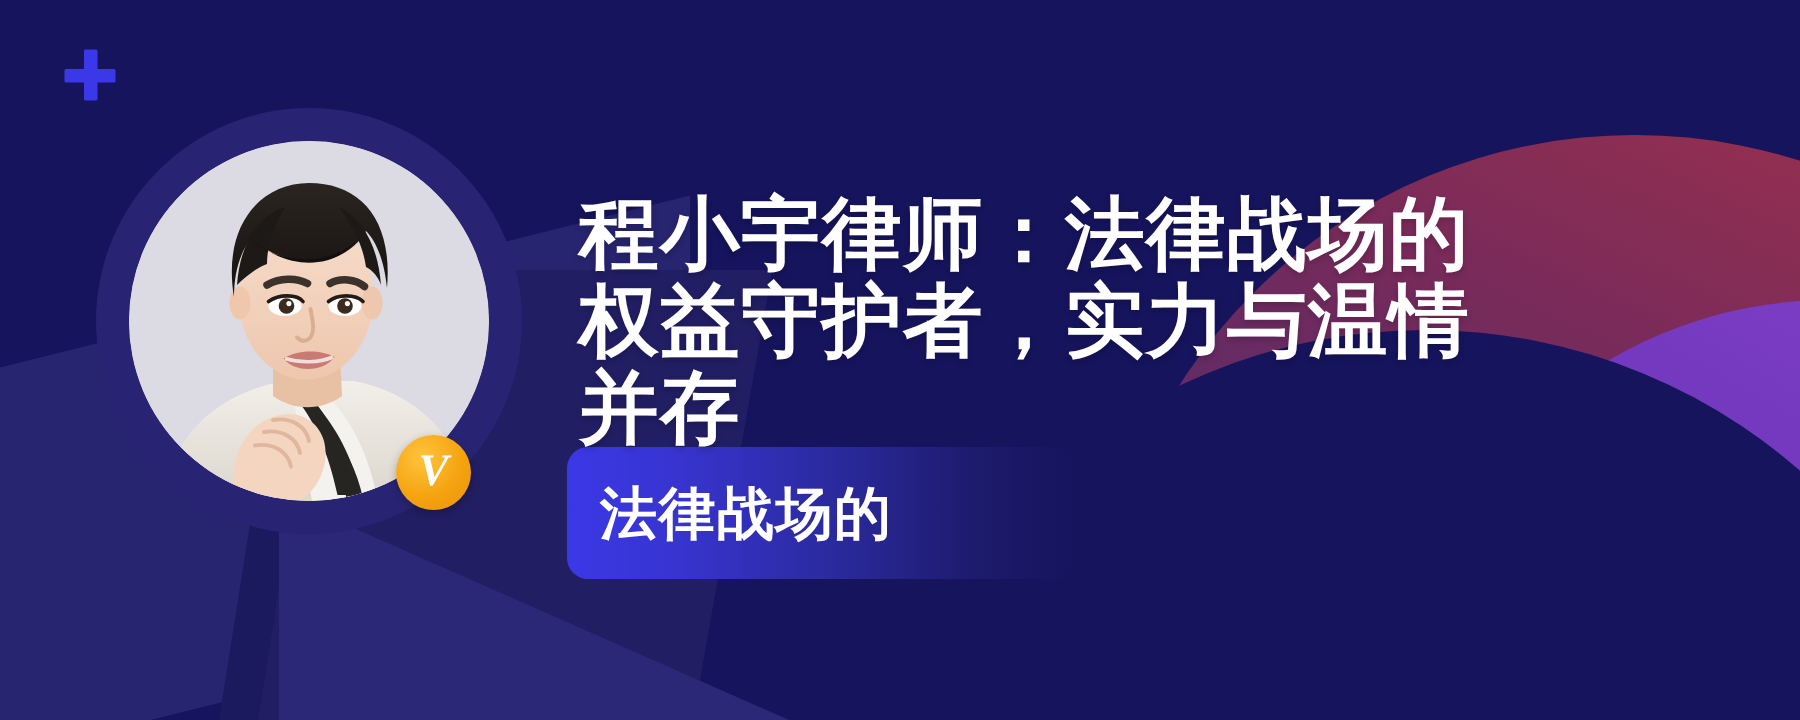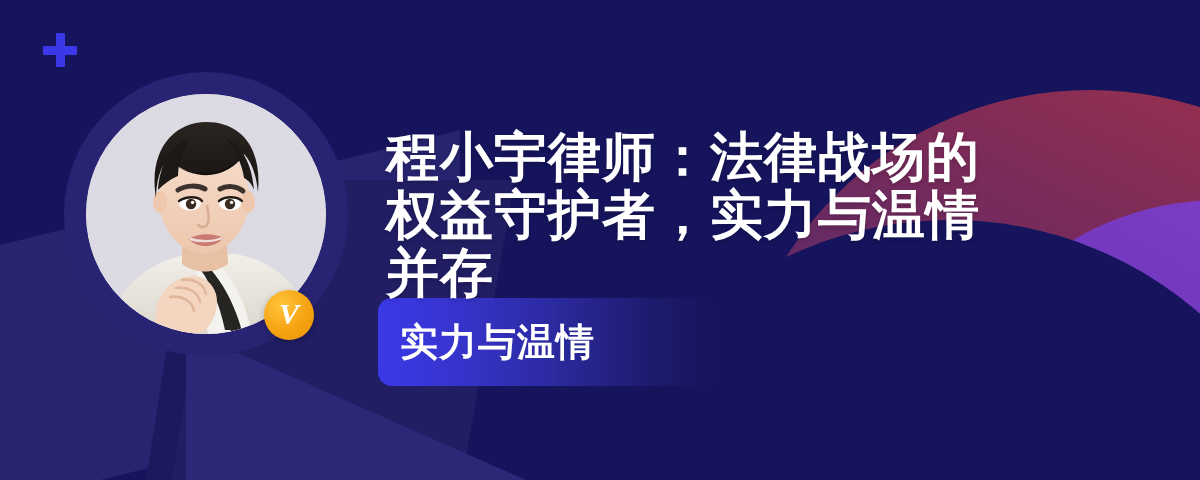--- a/index.html
+++ b/index.html
@@ -248,20 +248,20 @@
           <path d="M84 203 C96 201 106 207 108 217" stroke="#e0b69c" stroke-width="2.6" fill="none" stroke-linecap="round"></path>
         </g>
       </svg>
     </div>
     <div class="verified-badge">
       <span>V</span>
     </div>
   </div>
 
   <div class="name-pill">
-    <div class="pill-text">实力与温情</div>
+    <div class="pill-text">法律战场的</div>
   </div>
 
   <div class="headline">程小宇律师：法律战场的
 权益守护者，实力与温情
 并存</div>
 
 </div>
 
 </body></html>

